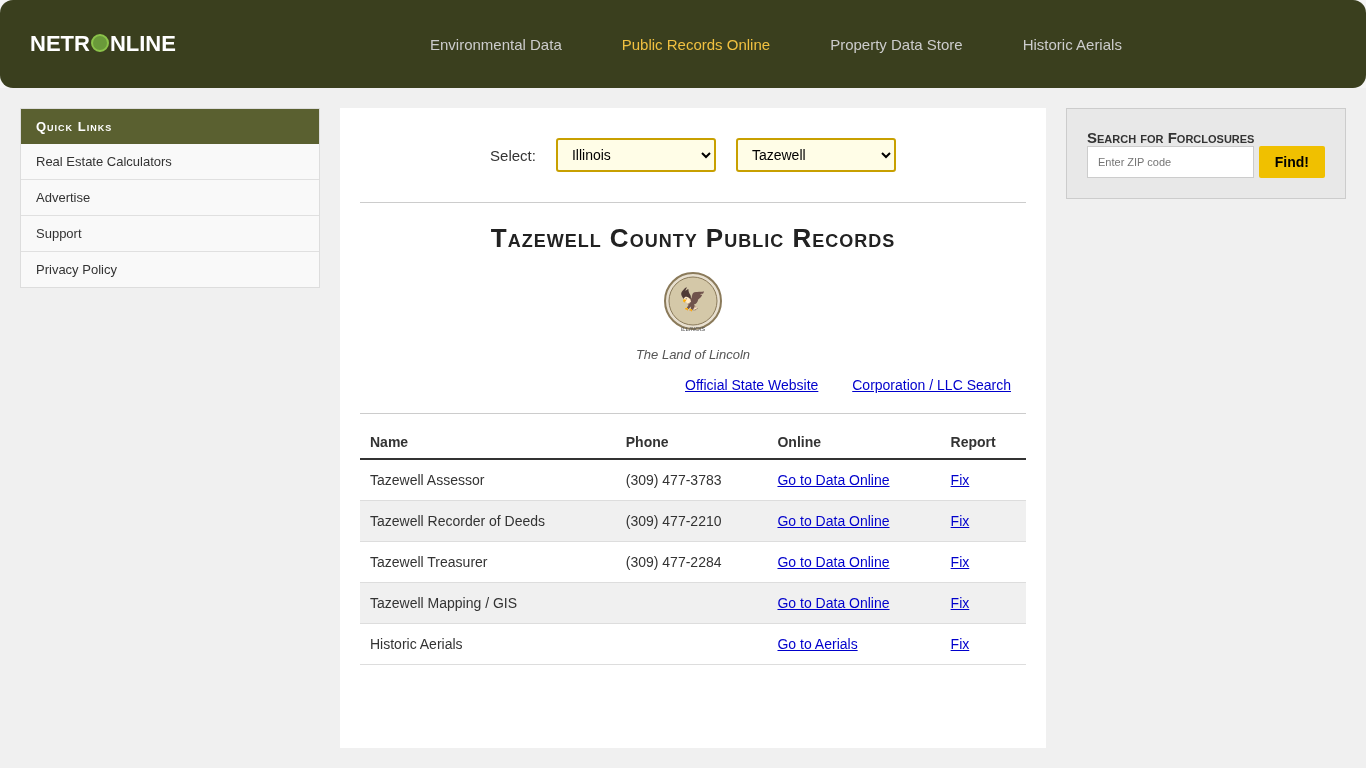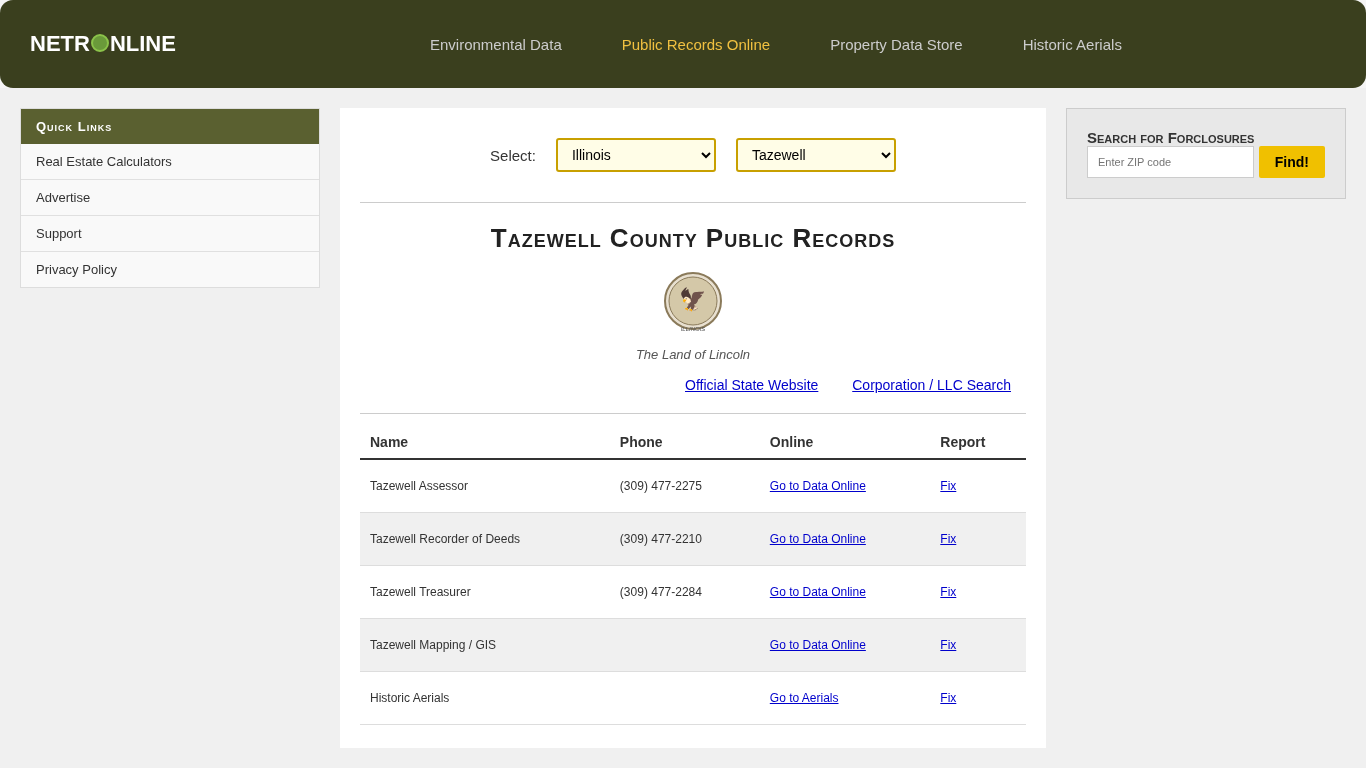--- a/index.html
+++ b/index.html
@@ -189,22 +189,22 @@
       font-weight: bold;
       color: #333;
     }
     #records-table tbody tr {
       border-bottom: 1px solid #ddd;
     }
     #records-table tbody tr:nth-child(even) {
       background: #f0f0f0;
     }
     #records-table tbody td {
-      padding: 19px 10px;
-      font-size: 12px;
+      padding: 12px 10px;
+      font-size: 14px;
       color: #333;
       vertical-align: top;
     }
     .table-link {
       color: #0000cc;
       text-decoration: underline;
       cursor: pointer;
     }
 
     
@@ -316,21 +316,21 @@
           <th>Name</th>
           <th>Phone</th>
           <th>Online</th>
           <th>Report</th>
         </tr>
       </thead>
       <tbody id="records-tbody">
 
       <tr>
             <td>Tazewell Assessor</td>
-            <td>(309) 477-2275</td>
+            <td>(309) 477-3783</td>
             <td><a class="table-link">Go to Data Online</a></td>
             <td><a class="table-link">Fix</a></td>
           </tr>
           <tr>
             <td>Tazewell Recorder of Deeds</td>
             <td>(309) 477-2210</td>
             <td><a class="table-link">Go to Data Online</a></td>
             <td><a class="table-link">Fix</a></td>
           </tr>
           <tr>

